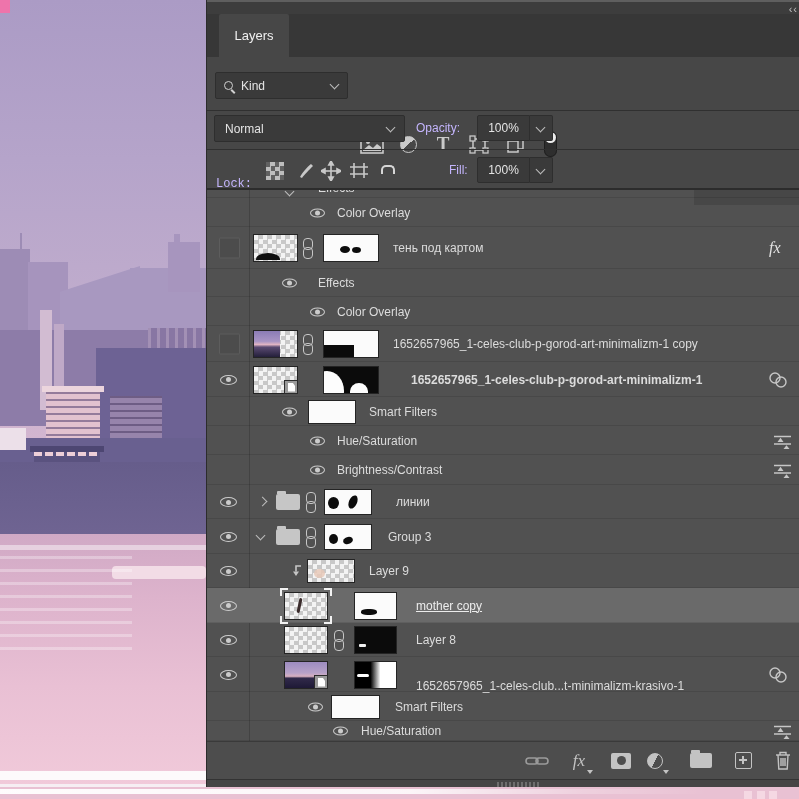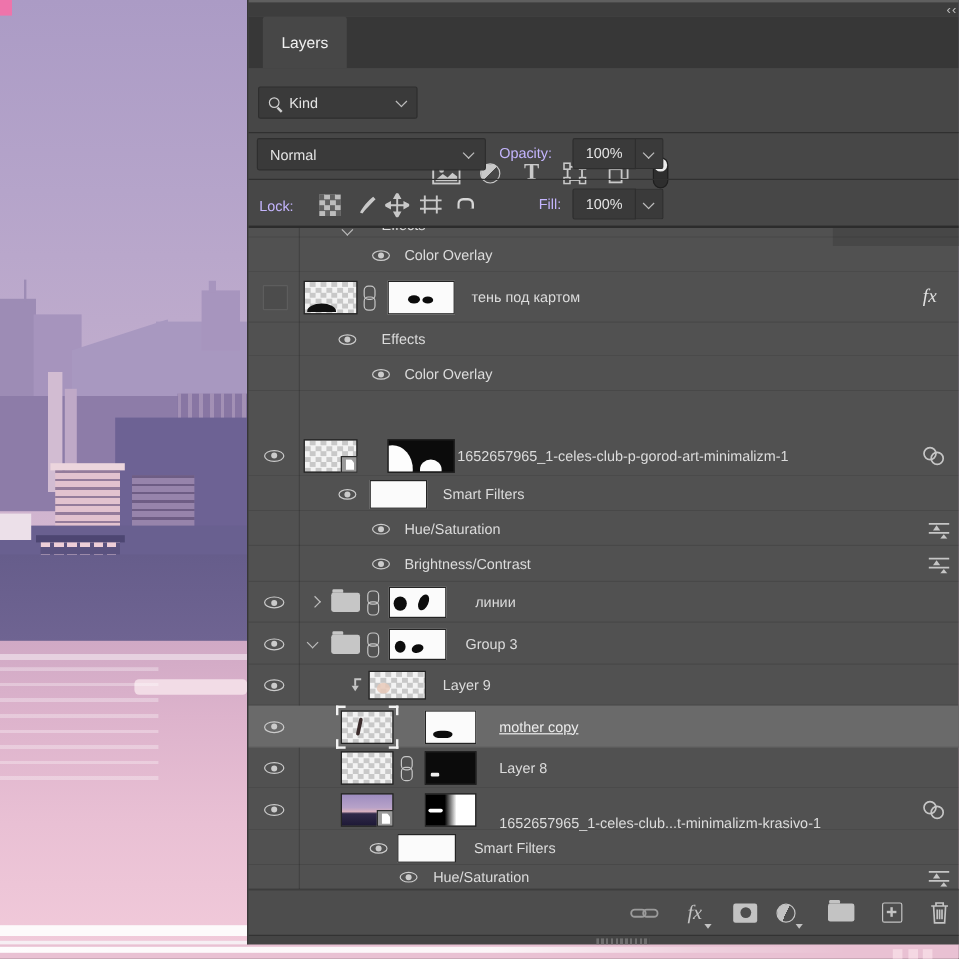--- a/index.html
+++ b/index.html
@@ -295,21 +295,21 @@
       <span class="lab" style="left:209px;top:64px;">Opacity:</span>
       <div class="valbox" style="left:270px;top:58px;">
         <span>100%</span>
       </div>
       <div class="valdd" style="left:323px;top:58px;">
         <span class="chev dn" style="left:7px;top:8px;"></span>
       </div>
       <div class="hr2"></div>
 
       <div class="lockrow">
-        <span class="lab" style="left:9px;top:12px;">Lock:</span>
+        <span class="lab" style="left:9px;top:24px;font-family:Liberation Mono, monospace;">Lock:</span>
         <span class="lockico minichk" style="left:59px;"></span>
         <svg class="lockico" style="left:90px;" width="18" height="18">
           <path d="M3 15 C5 11 10 5 14 2 L16 4 C12 8 7 13 5 16 Z" fill="#c9c9c9"></path>
         </svg>
         <svg class="lockico" style="left:114px;" width="20" height="20" viewBox="0 0 20 20">
           <g stroke="#c9c9c9" stroke-width="1.6" fill="#c9c9c9">
             <line x1="10" y1="3" x2="10" y2="17"></line>
               <line x1="3" y1="10" x2="17" y2="10"></line>
             <polygon points="10,0 7.8,4 12.2,4"></polygon>
               <polygon points="10,20 7.8,16 12.2,16"></polygon>
@@ -362,31 +362,42 @@
       <div class="row" style="top:79px;height:28px;">
         <span class="eye sm" style="left:75px;"></span>
         <span class="lbl" style="left:111px;">Effects</span>
       </div>
 
       <div class="row" style="top:107px;height:29px;">
         <span class="eye sm" style="left:103px;"></span>
         <span class="lbl" style="left:130px;">Color Overlay</span>
       </div>
 
+      <div class="row" style="top:136px;height:36px;">
+        <span class="visbox"></span>
+        <span class="thumb checker" style="left:46px;width:45px;height:28px;">
+          <i class="photo-half"></i>
+        </span>
+        <span class="chain" style="left:95px;"></span>
+        <span class="thumb mwhite" style="left:116px;width:56px;height:28px;">
+          <i class="mcopy-black"></i>
+        </span>
+        <span class="lbl" style="left:186px;">1652657965_1-celes-club-p-gorod-art-minimalizm-1 copy</span>
+      </div>
 
       <div class="row" style="top:172px;height:35px;">
         <span class="eye eyecol"></span>
         <span class="thumb checker" style="left:46px;width:45px;height:28px;overflow:visible;">
           <span class="sobadge"></span>
         </span>
         <span class="thumb mblack" style="left:116px;width:56px;height:28px;">
           <i class="curve-w"></i>
             <i class="wedge-w"></i>
         </span>
-        <span class="lbl" style="left:174px;">1652657965_1-celes-club-p-gorod-art-minimalizm-1</span>
+        <span class="lbl" style="left:204px;font-weight:bold;">1652657965_1-celes-club-p-gorod-art-minimalizm-1</span>
         <svg class="svgico" style="left:560px;" width="22" height="18">
           <circle cx="8" cy="7" r="5" fill="none" stroke="#c6c6c6" stroke-width="1.4"></circle>
           <circle cx="14" cy="11" r="5" fill="none" stroke="#c6c6c6" stroke-width="1.4"></circle>
         </svg>
       </div>
 
       <div class="row" style="top:207px;height:29px;">
         <span class="eye sm" style="left:75px;"></span>
         <span class="thumb mwhite" style="left:101px;width:48px;height:24px;"></span>
         <span class="lbl" style="left:162px;">Smart Filters</span>

